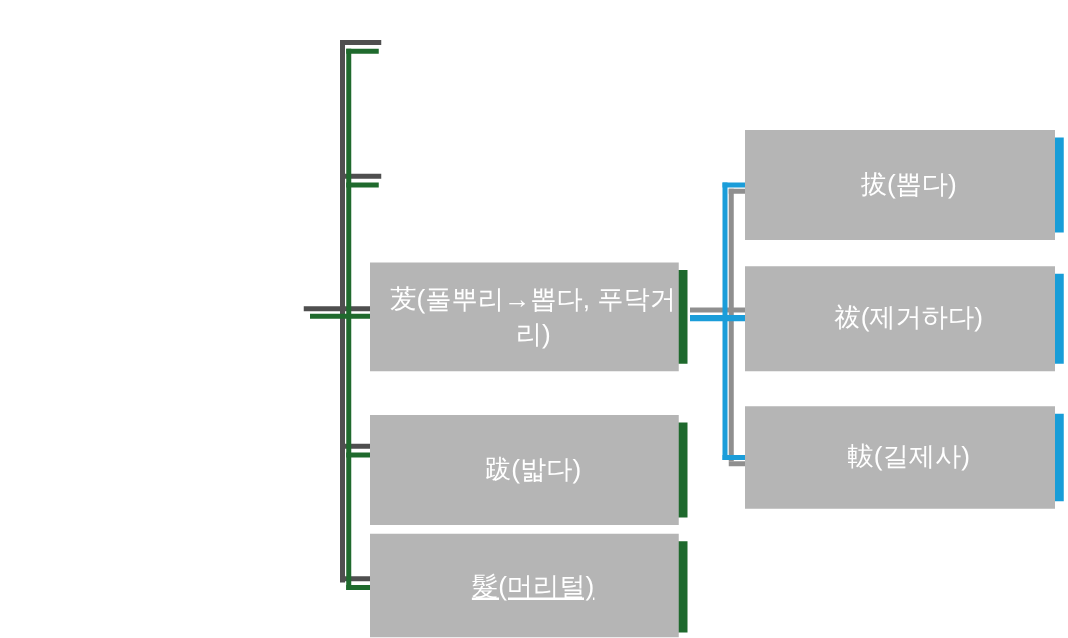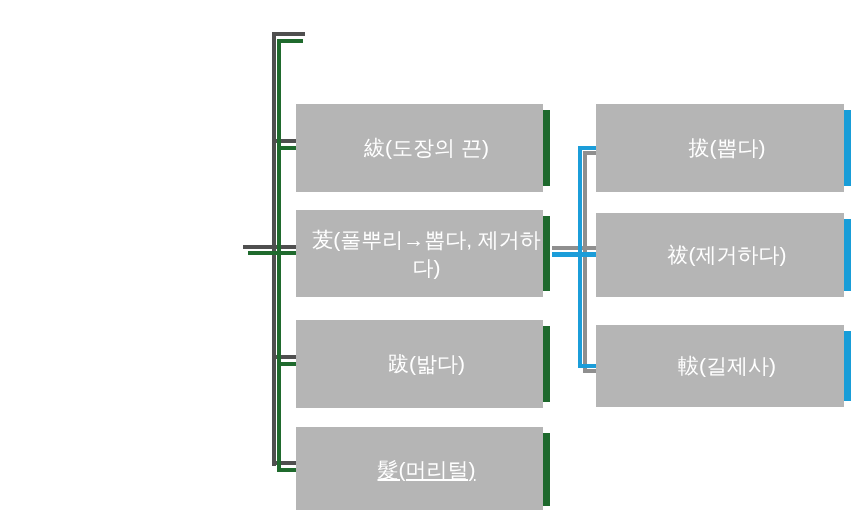--- a/index.html
+++ b/index.html
@@ -23,21 +23,21 @@
     content:"";position:absolute;z-index:-1;background:#b5b5b5;
     left:7px;top:5px;right:-6px;bottom:-6px;
   }
   .node.root{left:2px;top:211px;width:246px;height:79px;background:#2d7090;}
   .node.green{left:303px;width:247px;background:#1e692d;}
   .node.blue{left:603px;width:248px;background:#189dd8;text-align:center;}
 
   .g1{top:3px;height:76px;}
   .g2{top:110px;height:76px;}
   .g3{top:216px;height:75px;}
-  .g4{top:326px;height:76px;align-items:center;}
+  .g4{top:338px;height:76px;align-items:center;}
   .g5{top:433px;height:73px;text-decoration:underline;}
   .b1{top:110px;height:76px;}
   .b2{top:219px;height:72px;}
   .b3{top:331px;height:70px;}
 
   
   .seg{position:absolute;}
   .seg.gshadow{background:#4f4f4f;z-index:1;}
   .seg.green-line{background:#1f6a2d;z-index:2;}
   .seg.bshadow{background:#8f8f8f;z-index:1;}
@@ -66,25 +66,22 @@
   <div class="seg bshadow" style="left:583px;top:151px;width:24px;height:4px;"></div>
   <div class="seg bshadow" style="left:547px;top:246px;width:50px;height:4px;"></div>
   <div class="seg bshadow" style="left:583px;top:369px;width:24px;height:4px;"></div>
 
   <div class="seg blue-line" style="left:578px;top:146px;width:4px;height:222px;"></div>
   <div class="seg blue-line" style="left:578px;top:146px;width:25px;height:4px;"></div>
   <div class="seg blue-line" style="left:552px;top:252px;width:51px;height:5px;"></div>
   <div class="seg blue-line" style="left:578px;top:364px;width:25px;height:4px;"></div>
 
 
-  <div class="node child green g2">
-    <span class="lbl">紱(도장의 끈)</span>
-  </div>
   <div class="node child green g3">
-    <span class="lbl">茇(풀뿌리→뽑다, 제거하다)</span>
+    <span class="lbl">茇(풀뿌리→뽑다, 푸닥거리)</span>
   </div>
   <div class="node child green g4">
     <span class="lbl">跋(밟다)</span>
   </div>
   <div class="node child green g5">
     <span class="lbl">髮(머리털)</span>
   </div>
 
   <div class="node child blue b1">
     <span class="lbl">拔(뽑다)</span>

